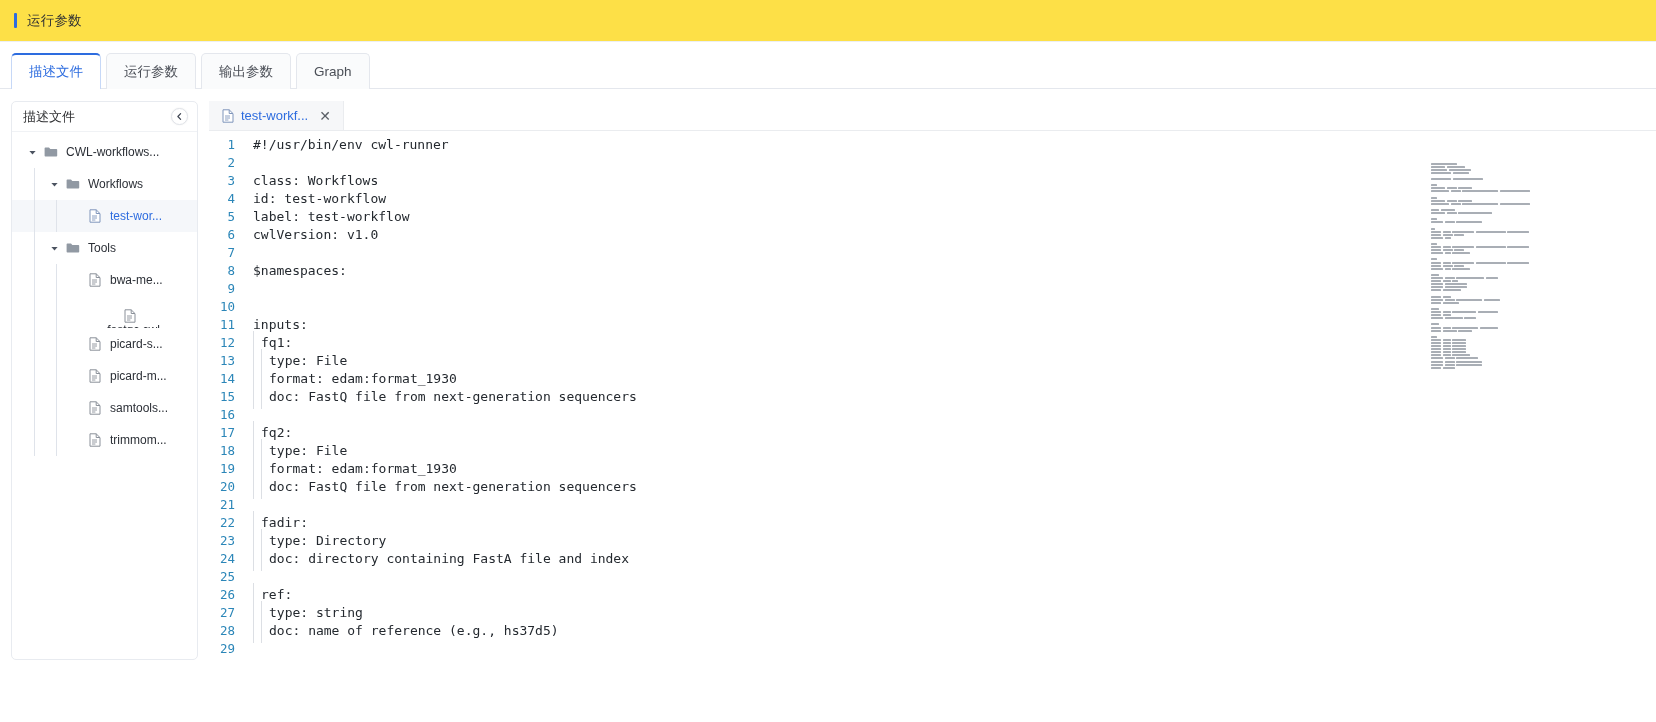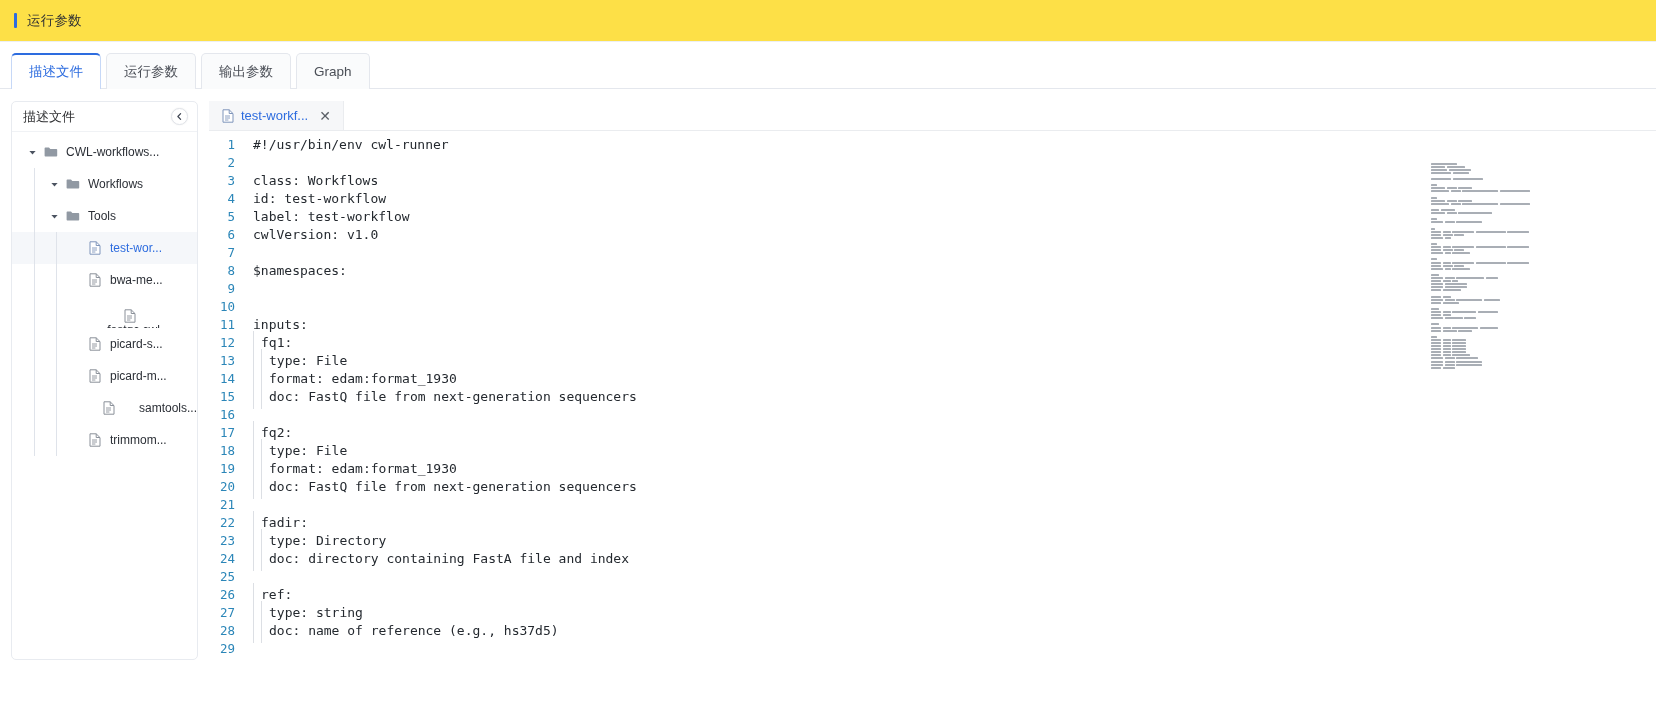--- a/index.html
+++ b/index.html
@@ -343,47 +343,47 @@
                 <path d="M1.4 2.9h6.2L4.5 6.6z" fill="#4b5360"></path>
               </svg>
             </span>
             <span class="icon">
               <svg width="14" height="12" viewBox="0 0 14 12">
                 <path d="M0.6 2.2a.8.8 0 0 1 .8-.8h3.6l1.3 1.5h6.1a.8.8 0 0 1 .8.8v6.1a.8.8 0 0 1-.8.8H1.4a.8.8 0 0 1-.8-.8z" fill="#9199a3"></path>
               </svg>
             </span>
             <span class="tree-label">Workflows</span>
           </div>
-          <div class="tree-row folder" style="padding-left: 36px;">
-            <span class="guide" style="left: 22px;"></span>
-            <span class="caret">
-              <svg width="9" height="9" viewBox="0 0 9 9">
-                <path d="M1.4 2.9h6.2L4.5 6.6z" fill="#4b5360"></path>
-              </svg>
-            </span>
-            <span class="icon">
-              <svg width="14" height="12" viewBox="0 0 14 12">
-                <path d="M0.6 2.2a.8.8 0 0 1 .8-.8h3.6l1.3 1.5h6.1a.8.8 0 0 1 .8.8v6.1a.8.8 0 0 1-.8.8H1.4a.8.8 0 0 1-.8-.8z" fill="#9199a3"></path>
-              </svg>
-            </span>
-            <span class="tree-label">Tools</span>
-          </div>
           <div class="tree-row file selected" style="padding-left: 58px;">
             <span class="guide" style="left: 22px;"></span>
             <span class="guide" style="left: 44px;"></span>
             <span class="caret"></span>
             <span class="icon">
               <svg width="12" height="14" viewBox="0 0 12 14">
                 <path d="M1 .8h6.2L11 4.6V13.2H1z" fill="#ffffff" stroke="#7f95bb" stroke-width="1"></path>
                 <path d="M7.2 .9v3.6H10.9" fill="none" stroke="#7f95bb" stroke-width="1"></path>
                 <path d="M3 7h5M3 9h5M3 11h3.4" stroke="#7f95bb" stroke-width=".9"></path>
               </svg>
             </span>
             <span class="tree-label">test-wor...</span>
           </div>
+          <div class="tree-row folder" style="padding-left: 36px;">
+            <span class="guide" style="left: 22px;"></span>
+            <span class="caret">
+              <svg width="9" height="9" viewBox="0 0 9 9">
+                <path d="M1.4 2.9h6.2L4.5 6.6z" fill="#4b5360"></path>
+              </svg>
+            </span>
+            <span class="icon">
+              <svg width="14" height="12" viewBox="0 0 14 12">
+                <path d="M0.6 2.2a.8.8 0 0 1 .8-.8h3.6l1.3 1.5h6.1a.8.8 0 0 1 .8.8v6.1a.8.8 0 0 1-.8.8H1.4a.8.8 0 0 1-.8-.8z" fill="#9199a3"></path>
+              </svg>
+            </span>
+            <span class="tree-label">Tools</span>
+          </div>
           <div class="tree-row file" style="padding-left: 58px;">
             <span class="guide" style="left: 22px;"></span>
             <span class="guide" style="left: 44px;"></span>
             <span class="caret"></span>
             <span class="icon">
               <svg width="12" height="14" viewBox="0 0 12 14">
                 <path d="M1 .8h6.2L11 4.6V13.2H1z" fill="#ffffff" stroke="#8a9099" stroke-width="1"></path>
                 <path d="M7.2 .9v3.6H10.9" fill="none" stroke="#8a9099" stroke-width="1"></path>
                 <path d="M3 7h5M3 9h5M3 11h3.4" stroke="#8a9099" stroke-width=".9"></path>
               </svg>
@@ -422,21 +422,21 @@
             <span class="caret"></span>
             <span class="icon">
               <svg width="12" height="14" viewBox="0 0 12 14">
                 <path d="M1 .8h6.2L11 4.6V13.2H1z" fill="#ffffff" stroke="#8a9099" stroke-width="1"></path>
                 <path d="M7.2 .9v3.6H10.9" fill="none" stroke="#8a9099" stroke-width="1"></path>
                 <path d="M3 7h5M3 9h5M3 11h3.4" stroke="#8a9099" stroke-width=".9"></path>
               </svg>
             </span>
             <span class="tree-label">picard-m...</span>
           </div>
-          <div class="tree-row file" style="padding-left: 58px; justify-content: space-between;">
+          <div class="tree-row file" style="padding-left: 58px;">
             <span class="guide" style="left: 22px;"></span>
             <span class="guide" style="left: 44px;"></span>
             <span class="caret"></span>
             <span class="icon">
               <svg width="12" height="14" viewBox="0 0 12 14">
                 <path d="M1 .8h6.2L11 4.6V13.2H1z" fill="#ffffff" stroke="#8a9099" stroke-width="1"></path>
                 <path d="M7.2 .9v3.6H10.9" fill="none" stroke="#8a9099" stroke-width="1"></path>
                 <path d="M3 7h5M3 9h5M3 11h3.4" stroke="#8a9099" stroke-width=".9"></path>
               </svg>
             </span>

